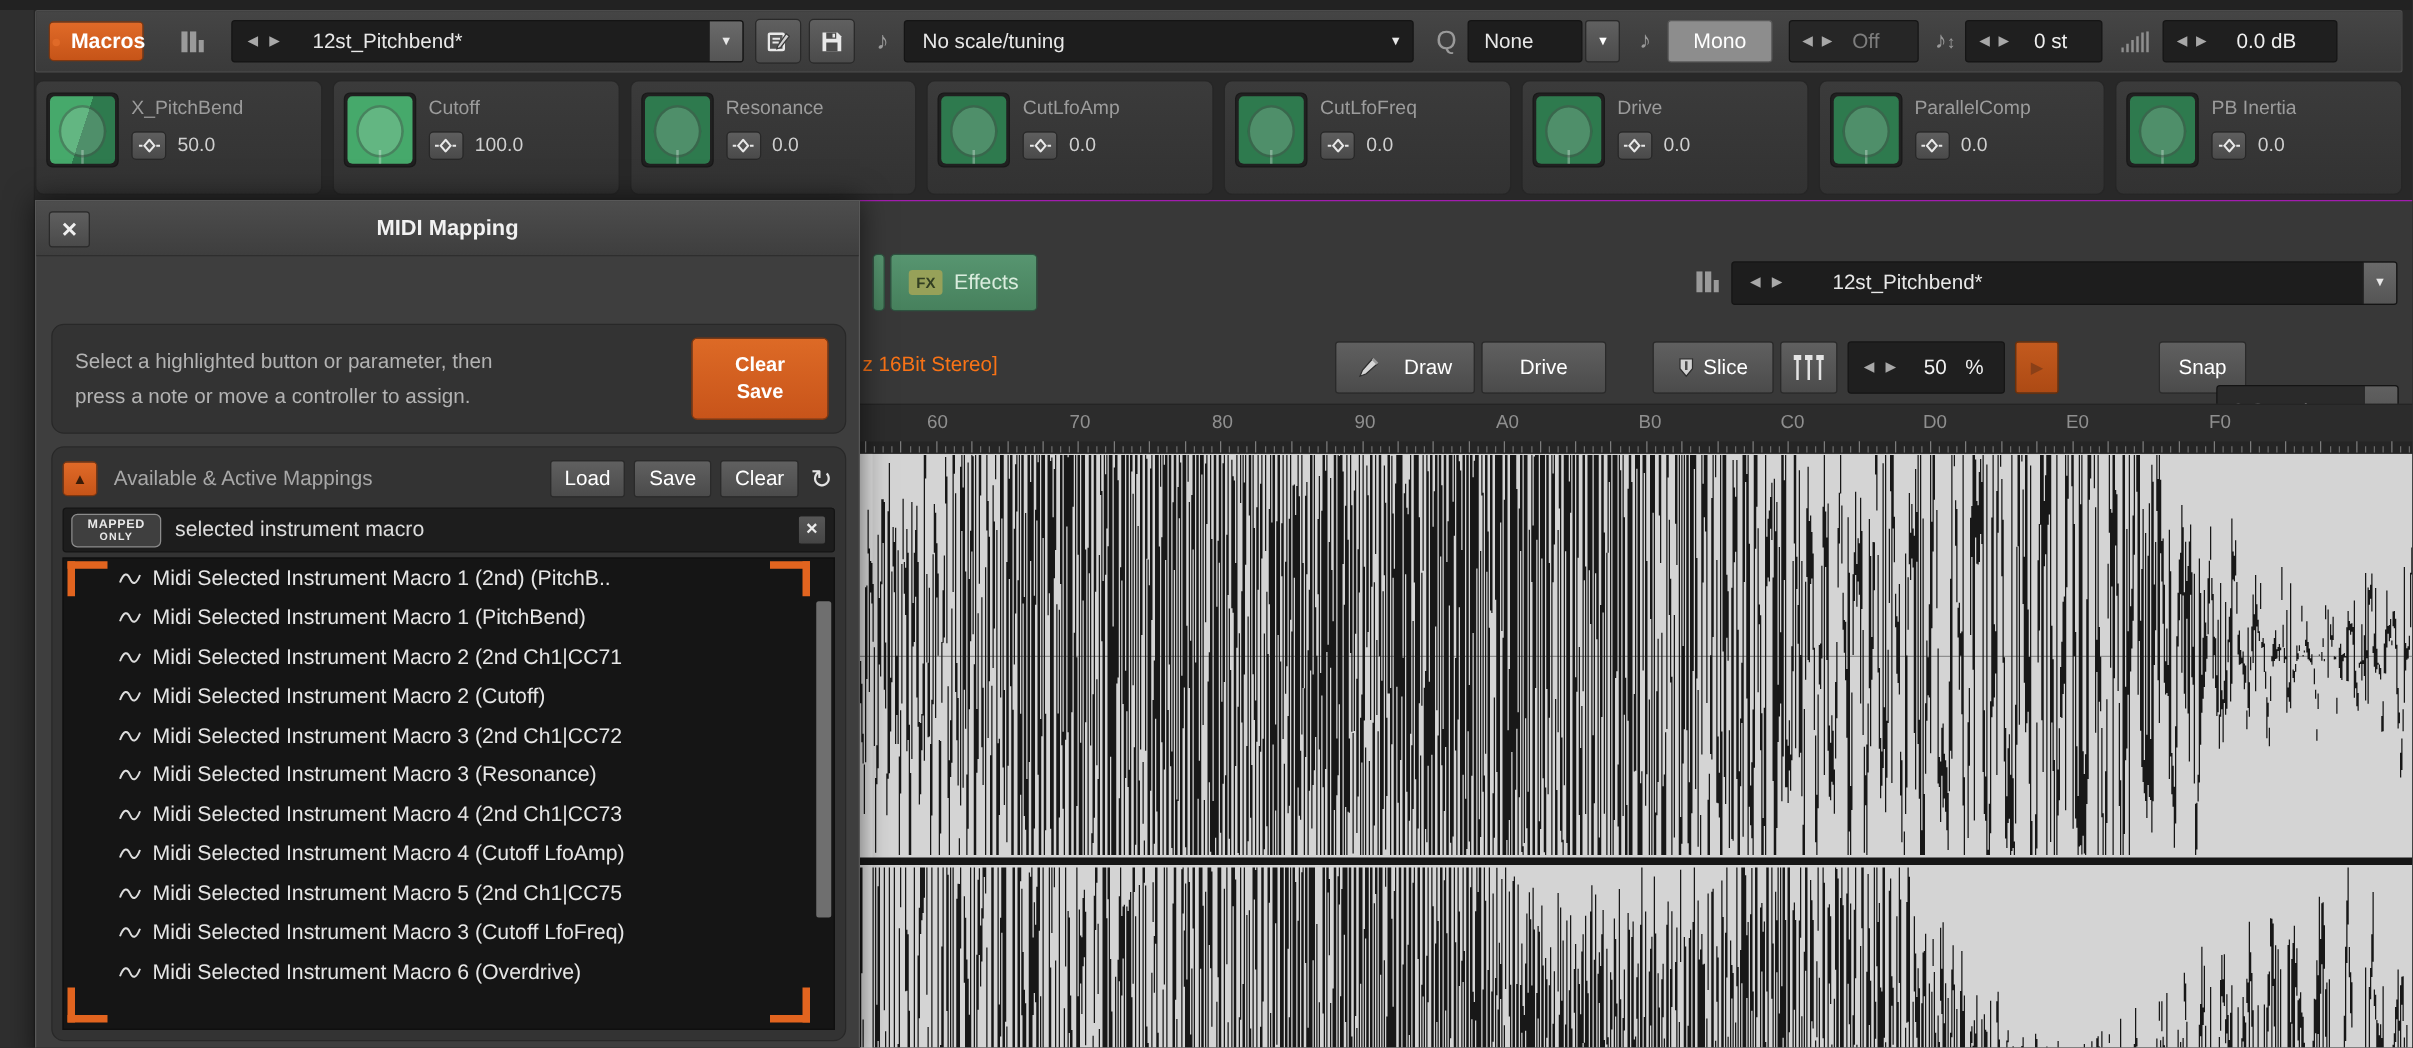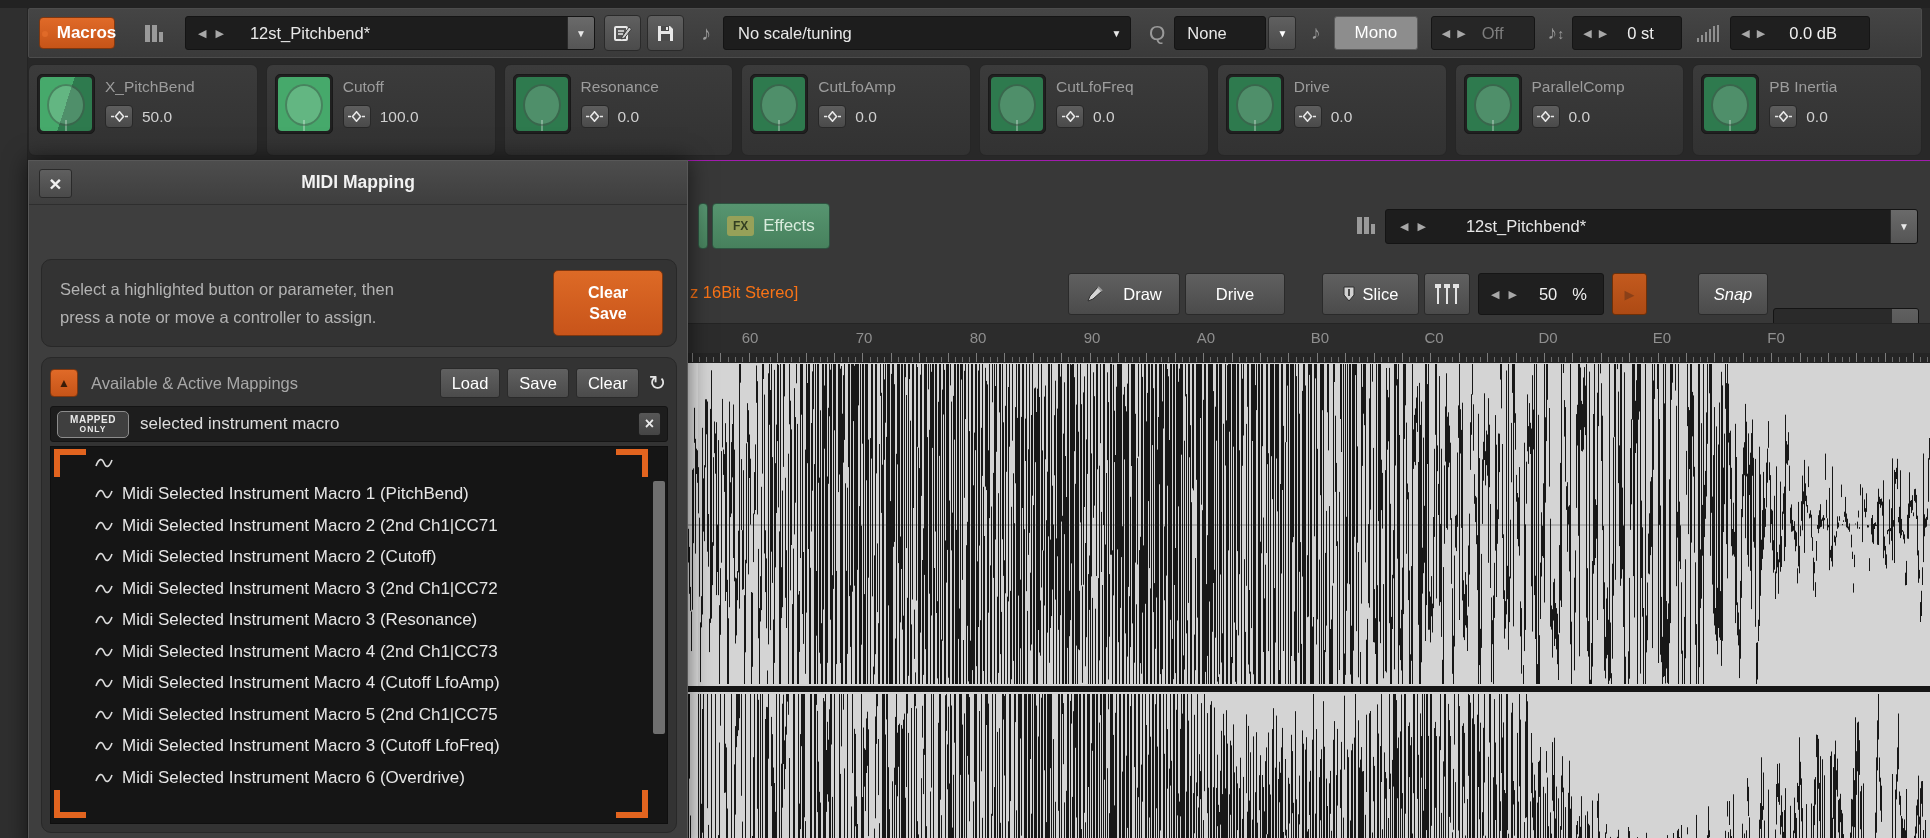--- a/index.html
+++ b/index.html
@@ -398,21 +398,21 @@
         </g>
       </svg>
   </div>
   <div class="spin abs" style="left:918px; top:112px; width:126px; height:42px;">
     <span class="arr" style="margin-left:12px">◀</span>
     <span class="arr" style="margin-left:9px">▶</span>
     <span style="margin-left:22px;">50</span>
     <span style="margin-left:15px;">%</span>
   </div>
   <div class="btn abs" style="left:1052px; top:112px; width:35px; height:42px; background:linear-gradient(#c35a1e,#ad4a14); border-color:#6e3008; color:#8a4018; font-size:13px;">▶</div>
-  <div class="btn abs" style="left:1138px; top:112px; width:70px; height:42px;font-style:italic;">
+  <div class="btn abs" style="left:1167px; top:112px; width:70px; height:42px;">
     <span>Snap</span>
   </div>
   <div class="dd abs" style="left:1213px; top:112px; width:146px; height:42px; background:#2a2a2a;">
     <span style="margin-left:12px; color:#8f8f8f;">0 Crossing</span>
     <span class="dd-arrow" style="background:linear-gradient(#606060,#4d4d4d)">▼</span>
   </div>
 
   <div class="ruler" id="ruler">
       <span class="ruler-label" style="left: 62px;">60</span>
       <span class="ruler-label" style="left: 176px;">70</span>
@@ -660,20 +660,21 @@
       <div class="corner c-tl"></div>
       <div class="corner c-tr"></div>
       <div class="corner c-bl"></div>
       <div class="corner c-br"></div>
       <div class="vscroll"></div>
 
   <div class="map-item">
     <svg width="18" height="12" viewBox="0 0 18 12">
       <path d="M1 9 C4 1, 7 1, 9 6 C11 11, 14 11, 17 3" fill="none" stroke="#dcdcdc" stroke-width="1.6"></path>
     </svg>
+    <span class="map-item-label">Midi Selected Instrument Macro 1 (2nd) (PitchB..</span>
   </div>
 
   <div class="map-item">
     <svg width="18" height="12" viewBox="0 0 18 12">
       <path d="M1 9 C4 1, 7 1, 9 6 C11 11, 14 11, 17 3" fill="none" stroke="#dcdcdc" stroke-width="1.6"></path>
     </svg>
     <span class="map-item-label">Midi Selected Instrument Macro 1 (PitchBend)</span>
   </div>
 
   <div class="map-item">

